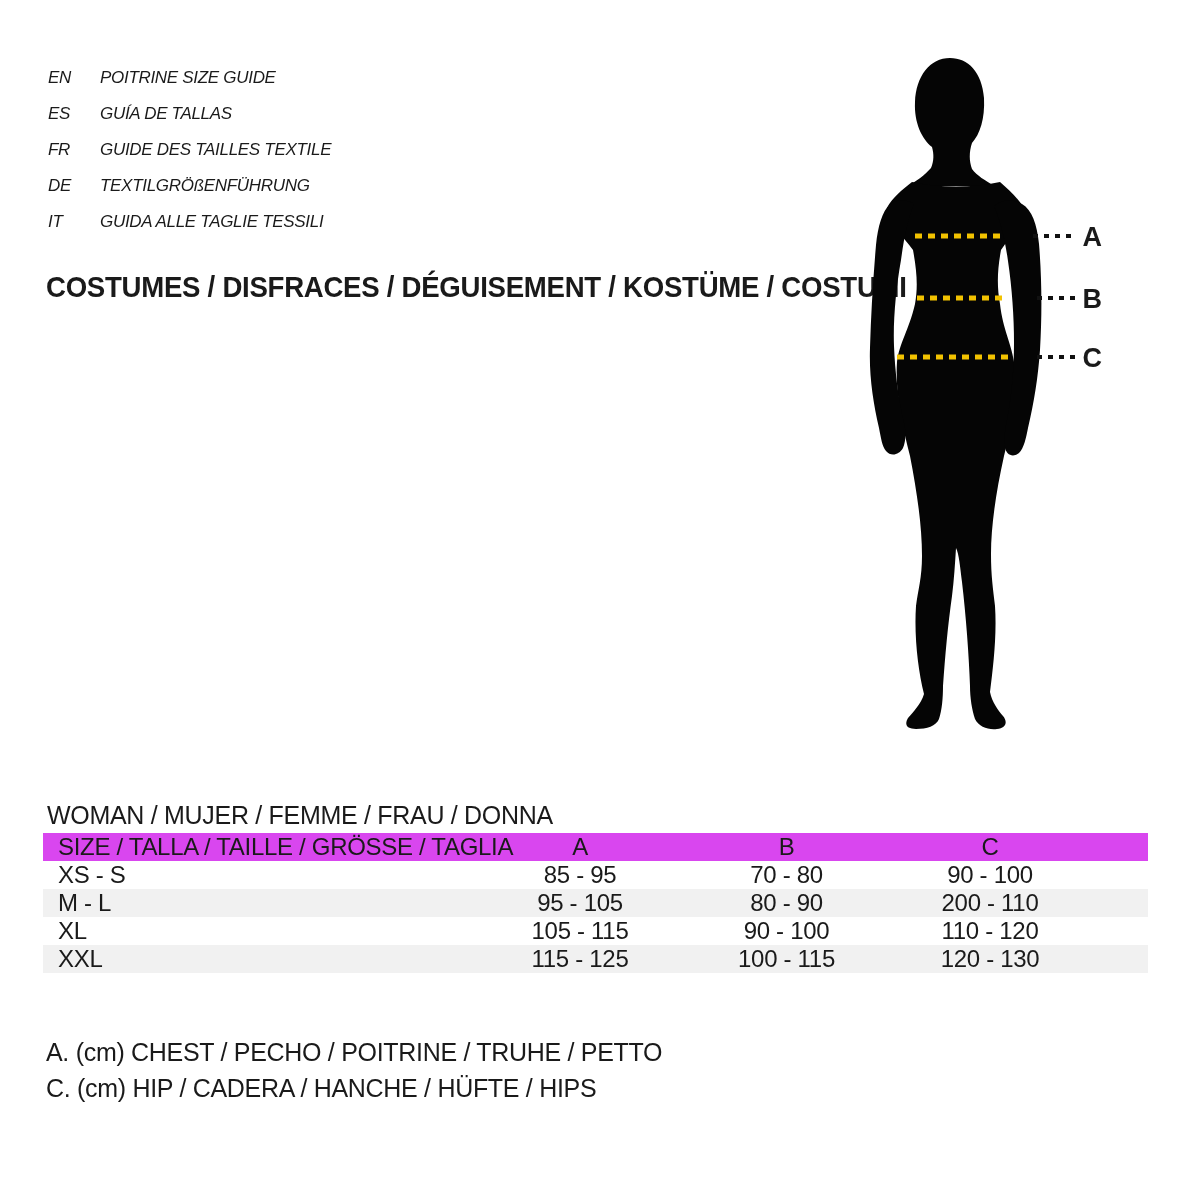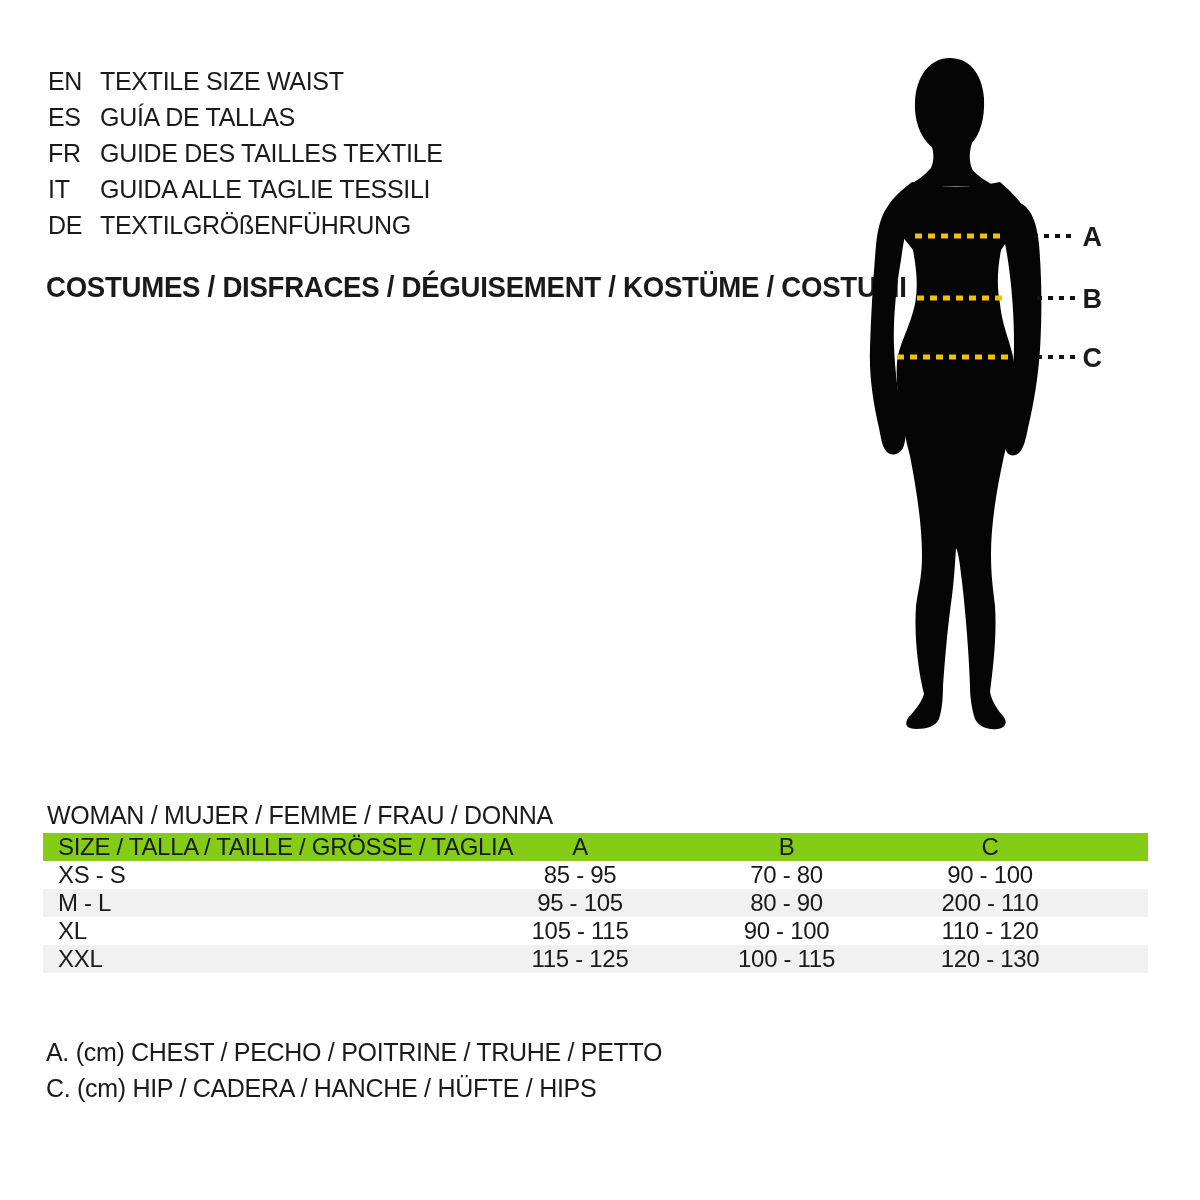--- a/index.html
+++ b/index.html
@@ -10,21 +10,21 @@
     height: 1200px;
     background: #ffffff;
     overflow: hidden;
     font-family: "Liberation Sans", sans-serif;
     color: #1a1a1a;
     letter-spacing: -0.3px;
   }
 
   
   .lang-list { position: absolute; left: 48px; top: 60px; }
-  .lang-row { display: flex; height: 36px; align-items: flex-end; font-size: 25px; }
+  .lang-row { display: flex; height: 36px; align-items: center; font-size: 17px; font-style: italic; }
   .lang-code { width: 52px; flex: 0 0 52px; }
   .lang-label { white-space: nowrap; }
 
   
   .category-title {
     position: absolute; left: 46px; top: 270px;
     font-size: 30px; font-weight: 700; white-space: nowrap;
     transform: scaleX(0.92); transform-origin: 0 50%;
   }
 
@@ -45,53 +45,53 @@
     width: 1105px; border-collapse: collapse; table-layout: fixed;
     font-size: 24px; color: #1a1a1a; letter-spacing: -0.3px;
   }
   .size-table th, .size-table td {
     font-weight: 400; padding: 0; white-space: nowrap;
     text-align: center; vertical-align: middle;
   }
   .size-table th:first-child, .size-table td:first-child {
     text-align: left; padding-left: 15px;
   }
-  .size-table thead tr { height: 26px; background: #84cc16; border-radius: 9px; }
+  .size-table thead tr { height: 26px; background: #d946ef; border-radius: 9px; }
   .size-table tbody tr { height: 19px; }
   .size-table tbody tr:nth-child(even) { background: #f1f1f1; }
 
   
   .legend { position: absolute; left: 46px; top: 1034px; text-align: center; }
   .legend-row { height: 36px; display: flex; align-items: center; font-size: 25px; white-space: nowrap; }
 </style>
 </head>
 <body>
 
 <div class="canvas">
 
   <div class="lang-list">
     <div class="lang-row">
       <span class="lang-code">EN</span>
-      <span class="lang-label">TEXTILE SIZE WAIST</span>
+      <span class="lang-label">POITRINE SIZE GUIDE</span>
     </div>
     <div class="lang-row">
       <span class="lang-code">ES</span>
       <span class="lang-label">GUÍA DE TALLAS</span>
     </div>
     <div class="lang-row">
       <span class="lang-code">FR</span>
       <span class="lang-label">GUIDE DES TAILLES TEXTILE</span>
     </div>
     <div class="lang-row">
+      <span class="lang-code">DE</span>
+      <span class="lang-label">TEXTILGRÖßENFÜHRUNG</span>
+    </div>
+    <div class="lang-row">
       <span class="lang-code">IT</span>
       <span class="lang-label">GUIDA ALLE TAGLIE TESSILI</span>
-    </div>
-    <div class="lang-row">
-      <span class="lang-code">DE</span>
-      <span class="lang-label">TEXTILGRÖßENFÜHRUNG</span>
     </div>
   </div>
 
   <div class="category-title">COSTUMES / DISFRACES / DÉGUISEMENT / KOSTÜME / COSTUMI</div>
 
   <div class="figure-wrap">
     <svg viewBox="0 0 300 700" xmlns="http://www.w3.org/2000/svg">
 
       <path fill="#050505" d="
         M 130 18

